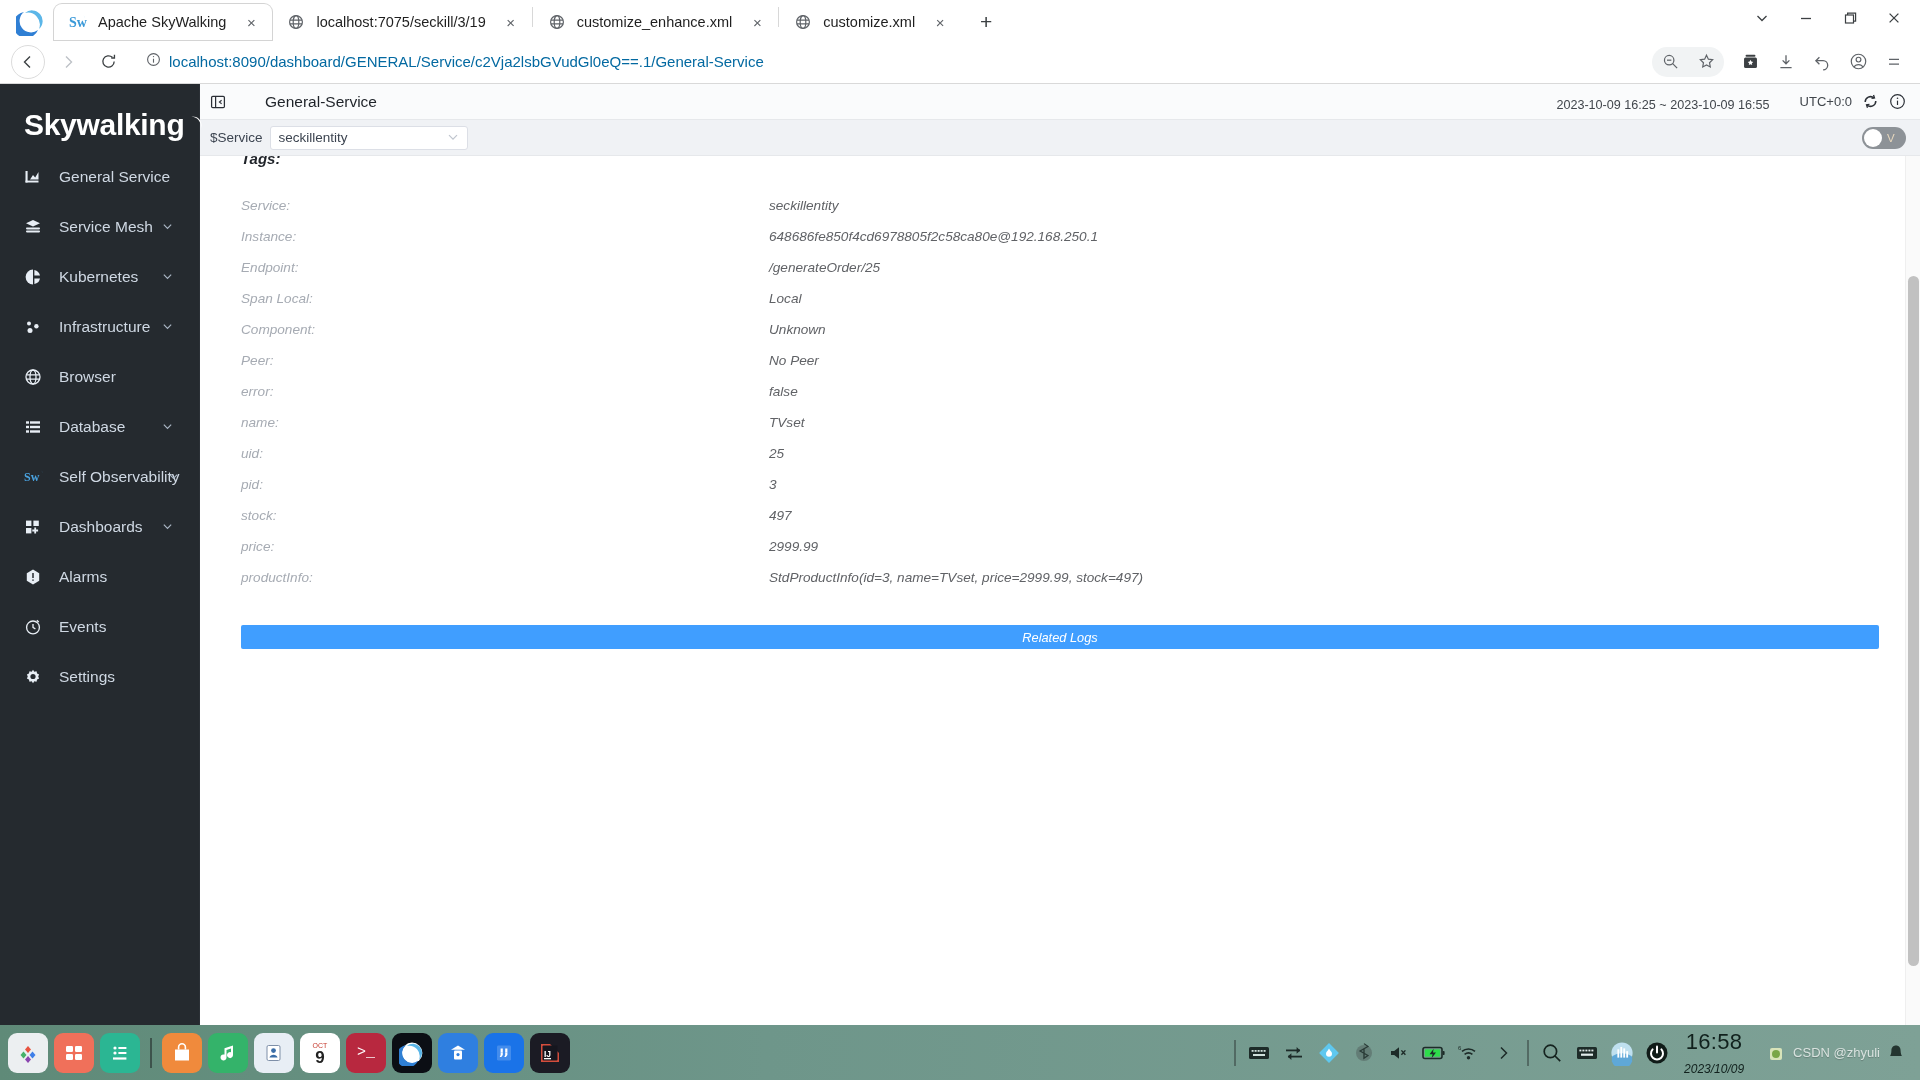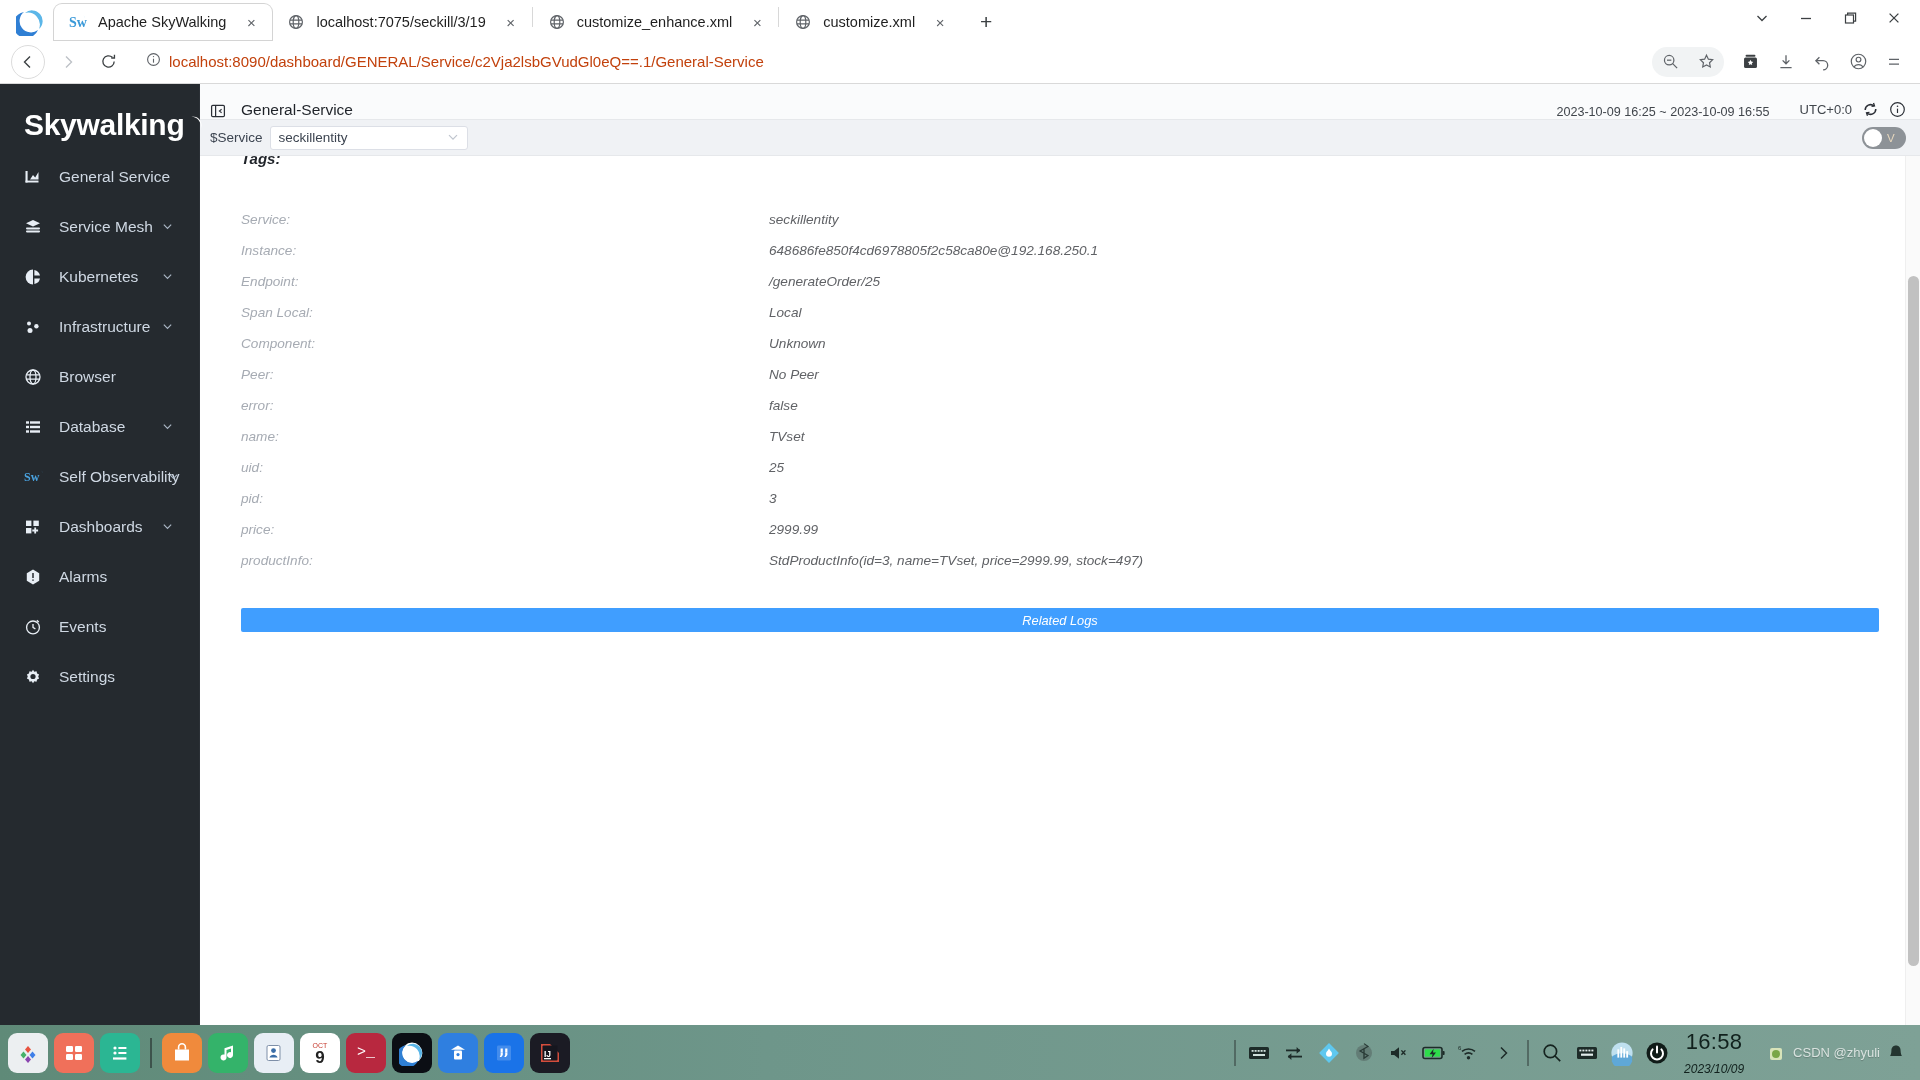--- a/index.html
+++ b/index.html
@@ -92,21 +92,21 @@
     flex: 1 1 auto;
     height: 32px;
     display: flex; align-items: center;
     background: #ffffff;
     border-radius: 16px;
     padding: 0 10px;
     margin: 0 8px;
     min-width: 0;
   }
   #omnibox-url {
-    font-size: 15px; color: #c2410c;
+    font-size: 15px; color: #0369a1;
     white-space: nowrap; overflow: hidden; text-overflow: ellipsis;
     margin-left: 8px;
   }
   #toolbar-right { display: flex; align-items: center; flex: 0 0 auto; }
   .tb-icon {
     width: 36px; height: 34px;
     display: flex; align-items: center; justify-content: center;
     color: #5f6368;
   }
   #zoom-star-group {
@@ -166,24 +166,25 @@
   
   #main {
     flex: 1 1 auto;
     display: flex; flex-direction: column;
     min-width: 0;
     background: #ffffff;
     border-left: 1px solid #2b3036;
   }
   #page-header {
     height: 36px;
-    display: flex; align-items: flex-end;
+    display: flex; align-items: center;
     background: #fafbfc;
     border-bottom: 1px solid #e6e8eb;
     padding: 0 14px 0 10px;
+    gap: 24px;
   }
   #collapse-icon { width: 20px; display:flex; align-items:center; color:#333; }
   #page-title { font-size: 15.5px; color: #1f2329; margin-left: 11px; }
   #header-right { margin-left: auto; display: flex; align-items: center; gap: 10px; }
   #time-range { font-size: 12.6px; color: #41464c; margin-top: 6px; }
   #utc-label { font-size: 13px; color: #41464c; margin-left: 20px; }
   .hdr-icon { display: flex; align-items: center; color: #2b2f36; }
 
   #filter-bar {
     height: 36px;
@@ -236,21 +237,21 @@
   }
   #tags-heading {
     font-size: 15px;
     font-weight: bold;
     color: #1f2329;
     margin-top: -6px;
     padding-left: 17px;
     height: 24px;
     overflow: hidden;
   }
-  #kv-table { margin-top: 30px; padding-left: 17px; }
+  #kv-table { margin-top: 16px; padding-left: 17px; }
   .kv-row {
     display: flex;
     height: 31px;
     align-items: center;
     font-size: 13.6px;
   }
   .kv-key { width: 528px; flex: 0 0 528px; color: #a6abb3; }
   .kv-val { color: #606266; white-space: nowrap; }
   #related-logs-btn {
     margin: 32px 17px 0 17px;
@@ -745,20 +746,24 @@
           </div>
           <div class="kv-row">
             <span class="kv-key">uid:</span>
             <span class="kv-val">25</span>
           </div>
           <div class="kv-row">
             <span class="kv-key">pid:</span>
             <span class="kv-val">3</span>
           </div>
           <div class="kv-row">
+            <span class="kv-key">stock:</span>
+            <span class="kv-val">497</span>
+          </div>
+          <div class="kv-row">
             <span class="kv-key">price:</span>
             <span class="kv-val">2999.99</span>
           </div>
           <div class="kv-row">
             <span class="kv-key">productInfo:</span>
             <span class="kv-val">StdProductInfo(id=3, name=TVset, price=2999.99, stock=497)</span>
           </div>
         </div>
 
         <div id="related-logs-btn">Related Logs</div>

